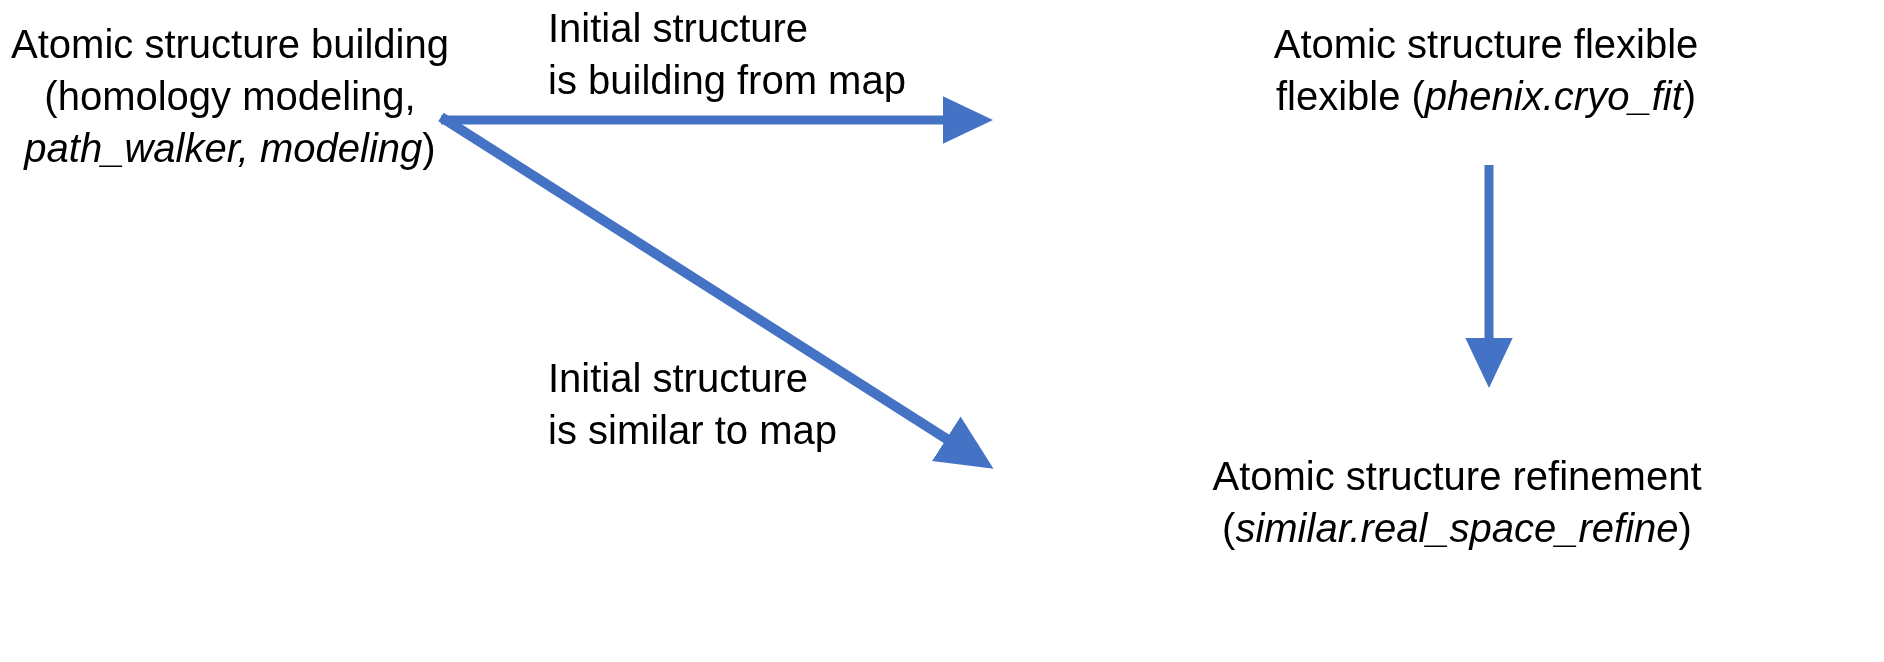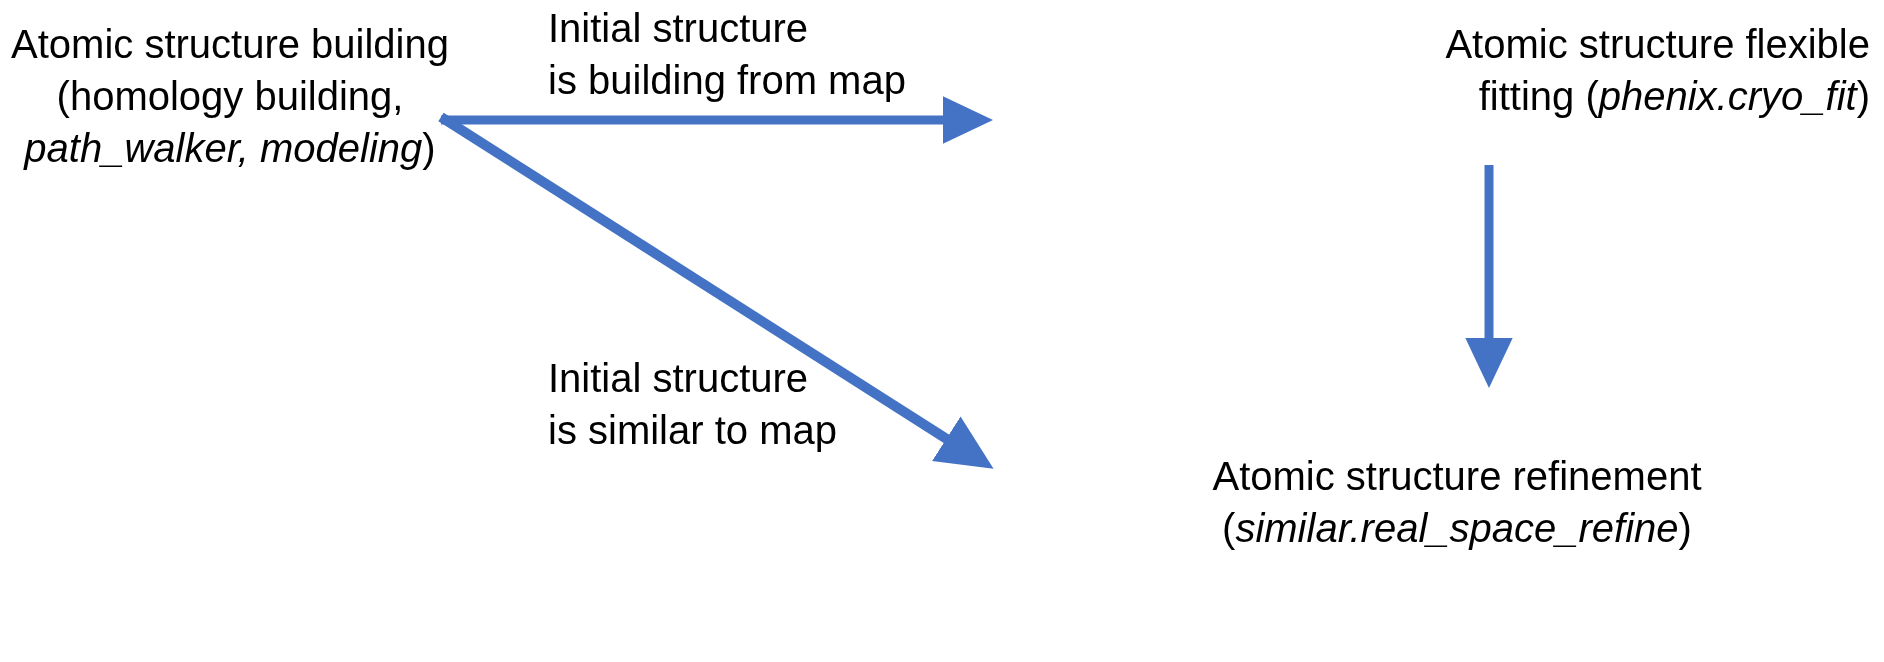--- a/index.html
+++ b/index.html
@@ -58,21 +58,21 @@
     top: 352px;
     width: 400px;
   }
   #label-similar .line { text-align: left; }
 
   #node-fitting {
     left: 1080px;
     top: 18px;
     width: 790px;
   }
-  #node-fitting .line { text-align: right; padding-left: 10px; }
+  #node-fitting .line { text-align: center; padding-left: 10px; }
 
   #node-refinement {
     left: 1030px;
     top: 450px;
     width: 854px;
   }
   #node-refinement .line { }
 </style>
 </head>
 <body>
@@ -94,37 +94,37 @@
 
     <line x1="441" y1="120" x2="975" y2="120" stroke="#4472C4" stroke-width="9" marker-end="url(#ah-right)"></line>
 
     <line x1="441" y1="117" x2="975" y2="457" stroke="#4472C4" stroke-width="10" marker-end="url(#ah-diag)"></line>
 
     <line x1="1489" y1="165" x2="1489" y2="370" stroke="#4472C4" stroke-width="9" marker-end="url(#ah-down)"></line>
   </svg>
 
   <div class="node center" id="node-building">
     <span class="line">Atomic structure building</span>
-    <span class="line">(homology building,</span>
+    <span class="line">(homology modeling,</span>
     <span class="line"><em class="ital">path_walker, modeling</em><span>)</span></span>
   </div>
 
   <div class="node left" id="label-different">
     <span class="line">Initial structure</span>
     <span class="line">is building from map</span>
   </div>
 
   <div class="node left" id="label-similar">
     <span class="line">Initial structure</span>
     <span class="line">is similar to map</span>
   </div>
 
   <div class="node left" id="node-fitting">
     <span class="line">Atomic structure flexible</span>
-    <span class="line"><span>fitting (</span><em class="ital">phenix.cryo_fit</em><span>)</span></span>
+    <span class="line"><span>flexible (</span><em class="ital">phenix.cryo_fit</em><span>)</span></span>
   </div>
 
   <div class="node center" id="node-refinement">
     <span class="line">Atomic structure refinement</span>
     <span class="line"><span>(</span><em class="ital">similar.real_space_refine</em><span>)</span></span>
   </div>
 
 </div>
 
 </body></html>

